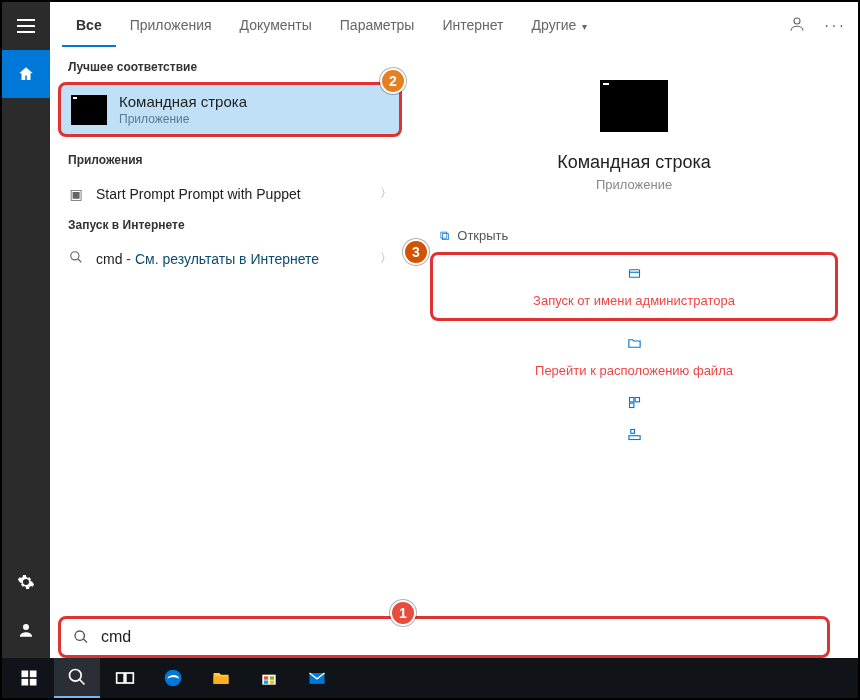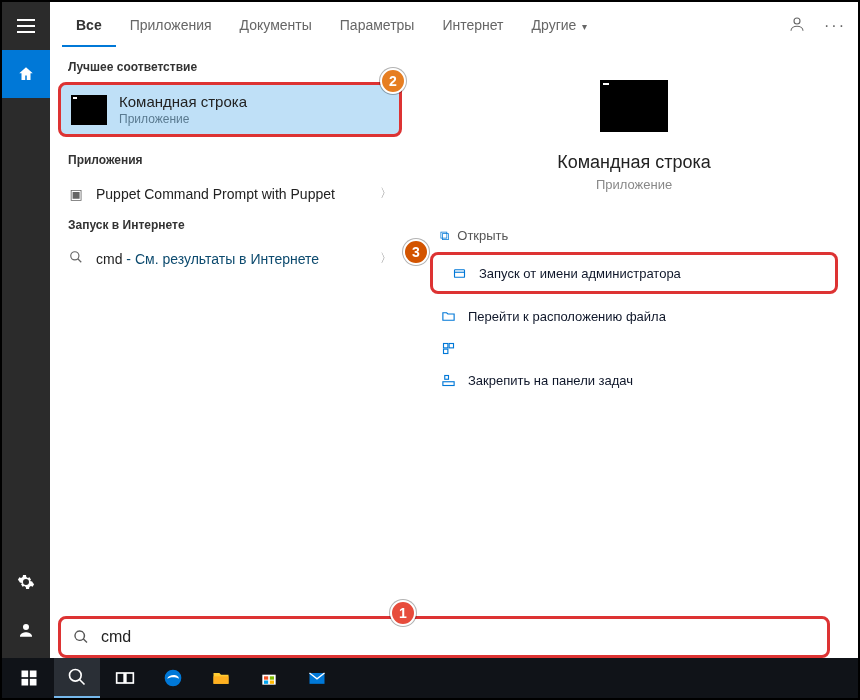--- a/index.html
+++ b/index.html
@@ -44,21 +44,21 @@
 
 .preview-box { display:flex; flex-direction:column; align-items:center; padding-top:30px; }
 .preview-thumb { width:68px; height:52px; background:#000; position:relative; margin-bottom:20px; }
 .preview-thumb::before { content:""; position:absolute; top:3px; left:3px; width:6px; height:2px; background:#fff; }
 .preview-title { font-size:18px; color:#222; }
 .preview-sub { font-size:13px; color:#888; margin-top:4px; margin-bottom:30px; }
 
 .action-group { width:100%; }
 .action-open { font-size:13px; color:#555; padding:6px 10px; cursor:pointer; }
 .action-highlight { border:3px solid #d33; border-radius:8px; padding:2px 8px; margin:2px 0 6px 0; position:relative; }
-.action-row { display:flex; align-items:center; gap:12px; padding:8px 10px; font-size:13px; color:#0f172a; cursor:pointer; }
+.action-row { display:flex; align-items:center; gap:12px; padding:8px 10px; font-size:13px; color:#ef4444; cursor:pointer;flex-direction:column; }
 .action-icon { width:16px; height:16px; display:inline-flex; align-items:center; justify-content:center; color:#0078d7; font-size:14px; }
 
 .searchbar-wrap { position:absolute; left:48px; bottom:40px; right:20px; }
 .searchbar { margin:0 8px; border:3px solid #d33; border-radius:8px; height:42px; display:flex; align-items:center; padding:0 12px; background:#fff; position:relative; }
 .searchbar svg { width:16px; height:16px; fill:#555; margin-right:12px; }
 .search-input { border:none; outline:none; font-size:16px; color:#222; flex:1; background:transparent; }
 
 .taskbar { position:absolute; left:0; bottom:0; width:100%; height:40px; background:#101318; display:flex; align-items:center; padding:0 4px; gap:2px; }
 .tb-item { width:46px; height:40px; display:flex; align-items:center; justify-content:center; cursor:pointer; }
 .tb-item svg { width:20px; height:20px; }
@@ -125,21 +125,21 @@
             <div class="bm-title">Командная строка</div>
             <div class="bm-sub">Приложение</div>
           </div>
         </div>
       </div>
 
       <div class="section-header">Приложения</div>
       <div class="list-row">
         <div class="lr-left">
             <span class="mini-icon">▣</span>
-            <span>Puppet Command Prompt with Puppet</span>
+            <span>Start Prompt Prompt with Puppet</span>
           </div>
         <span class="chev-r">〉</span>
       </div>
 
       <div class="section-header">Запуск в Интернете</div>
       <div class="list-row">
         <div class="lr-left">
           <span class="mini-icon">
             <svg width="14" height="14" viewBox="0 0 24 24" fill="none" stroke="#666" stroke-width="2">
                 <circle cx="10" cy="10" r="7"></circle>
@@ -191,21 +191,20 @@
                 </svg>
             </span>
           </div>
           <div class="action-row">
             <span class="action-icon">
               <svg width="15" height="15" viewBox="0 0 24 24" fill="none" stroke="#0078d7" stroke-width="1.8">
                   <rect x="3" y="14" width="18" height="6"></rect>
                   <rect x="6" y="4" width="6" height="6"></rect>
                 </svg>
             </span>
-            <span>Закрепить на панели задач</span>
           </div>
         </div>
       </div>
     </div>
   </div>
 </div>
 
 <div class="searchbar-wrap">
   <div class="badge badge-1" style="top:-16px; left:340px;">1</div>
   <div class="searchbar">

